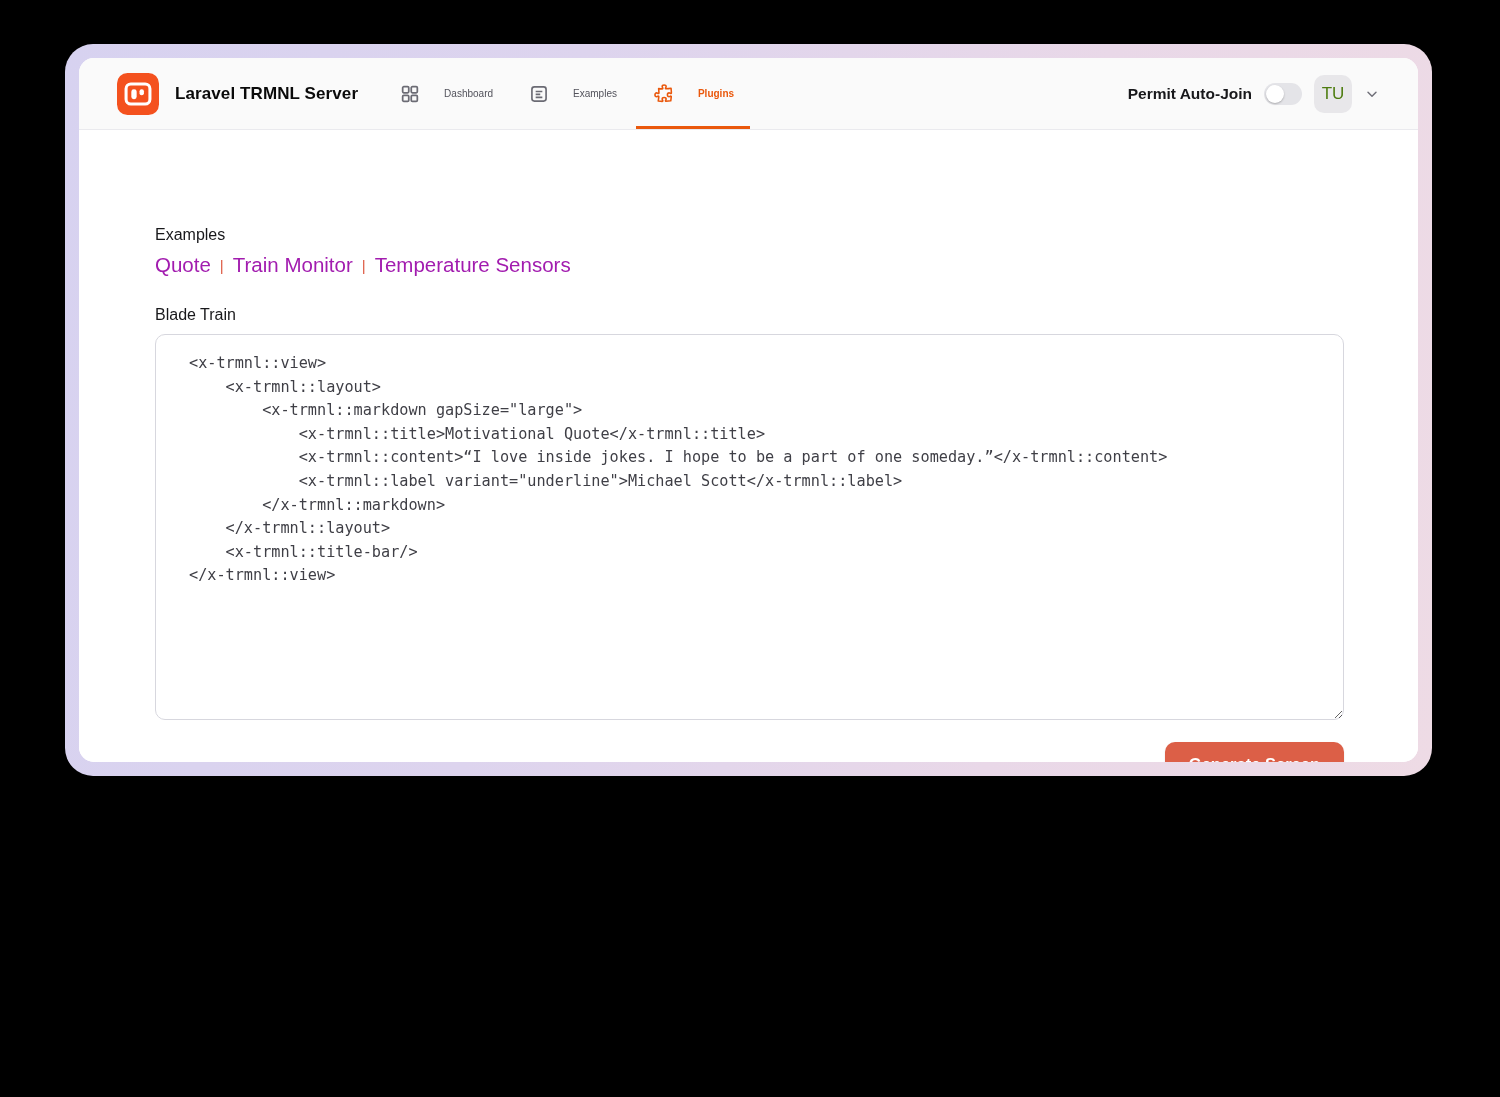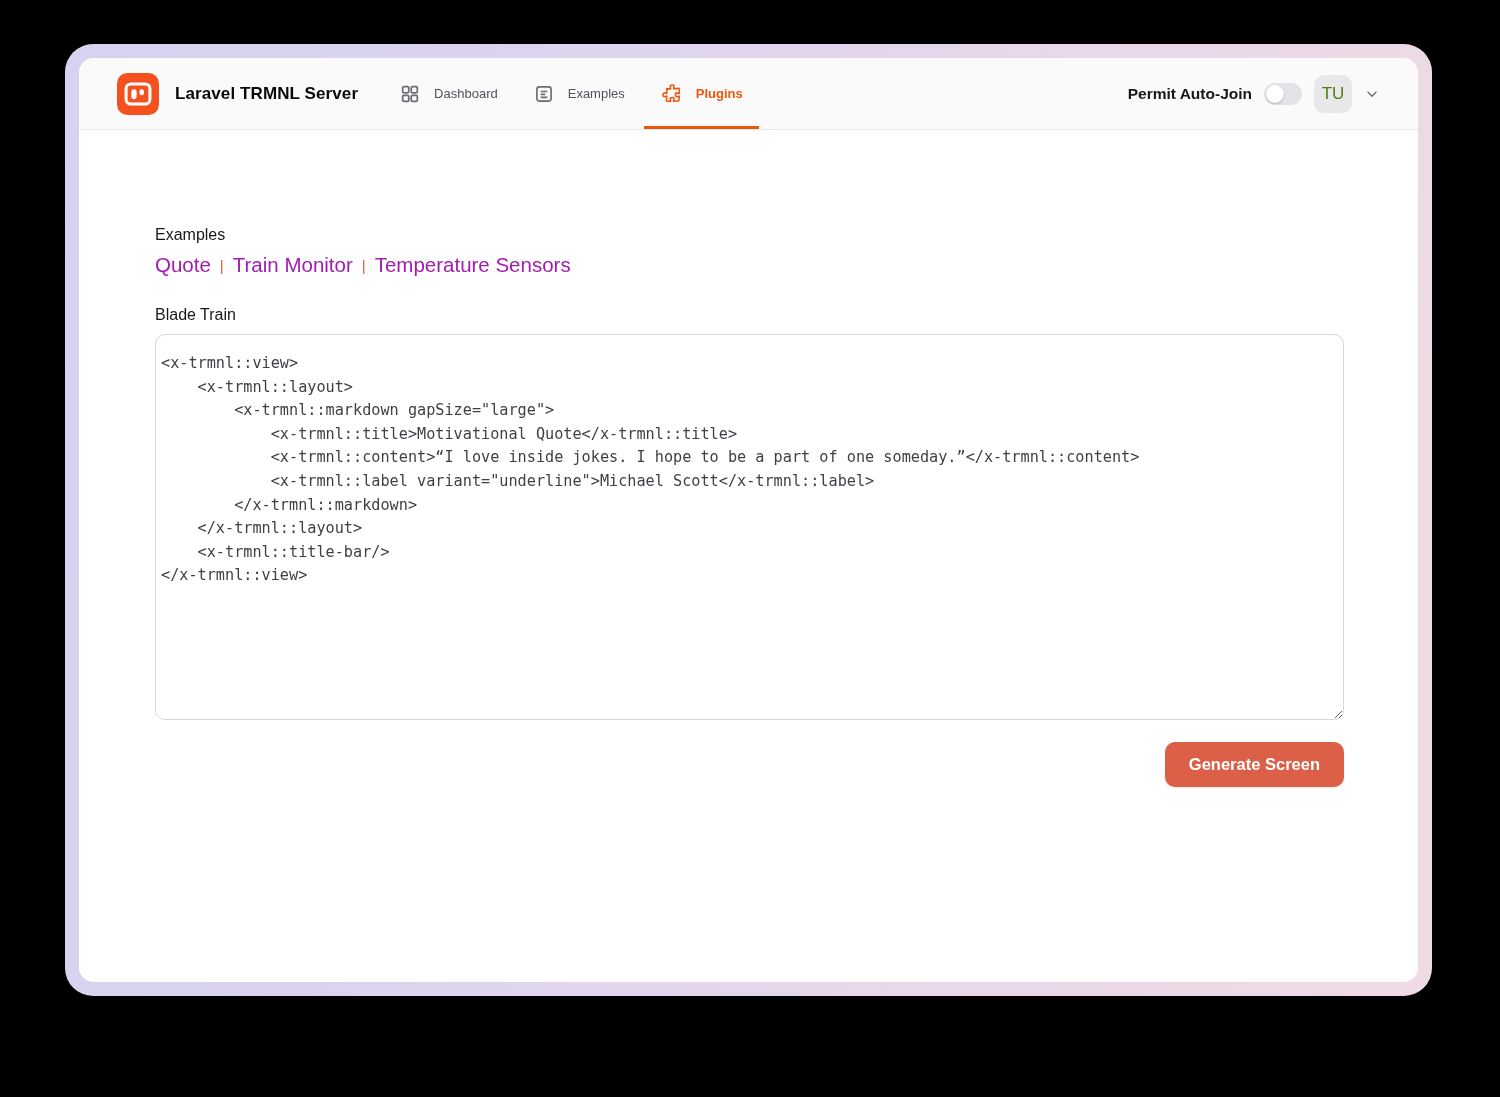--- a/index.html
+++ b/index.html
@@ -6,21 +6,21 @@
   html, body { width: 1500px; height: 1097px; }
   body {
     background: #000;
     font-family: "Liberation Sans", sans-serif;
     position: relative;
     overflow: hidden;
   }
   .window-frame {
     position: absolute;
     left: 65px; top: 44px;
-    width: 1367px; height: 952px;
+    width: 1367px; height: 732px;
     border-radius: 28px;
     background: linear-gradient(100deg, #d7d2f0 0%, #ddd4ee 35%, #e9d8e8 70%, #eedbe5 100%);
     padding: 14px;
   }
   .app-card {
     width: 100%; height: 100%;
     background: #ffffff;
     border-radius: 15px;
     overflow: hidden;
     display: flex;
@@ -48,24 +48,24 @@
   .nav {
     display: flex;
     align-items: center;
     height: 100%;
     margin-left: 42px;
     gap: 36px;
   }
   .nav-item {
     display: flex;
     align-items: center;
-    gap: 14px;
+    gap: 24px;
     height: 100%;
     position: relative;
-    font-size: 13px;
+    font-size: 10px;
     font-weight: 500;
     color: #52525b;
     cursor: pointer;
     white-space: nowrap;
     justify-content: space-between;
   }
   .nav-item .nav-icon { display: flex; align-items: center; }
   .nav-item.active { color: #ea580c; font-weight: 600; }
   .nav-item.active::after {
     content: "";
@@ -148,21 +148,21 @@
     font-weight: 500;
     color: #18181b;
     margin-bottom: 10px;
   }
   .code-area {
     display: block;
     width: 100%;
     height: 386px;
     border: 1px solid #d7d7de;
     border-radius: 10px;
-    padding: 17px 5px;
+    padding: 17px 33px;
     font-family: "DejaVu Sans Mono", "Liberation Mono", monospace;
     font-size: 15.2px;
     line-height: 23.6px;
     color: #3f3f46;
     background: #fff;
     resize: both;
     outline: none;
     white-space: pre;
     overflow: auto;
   }

